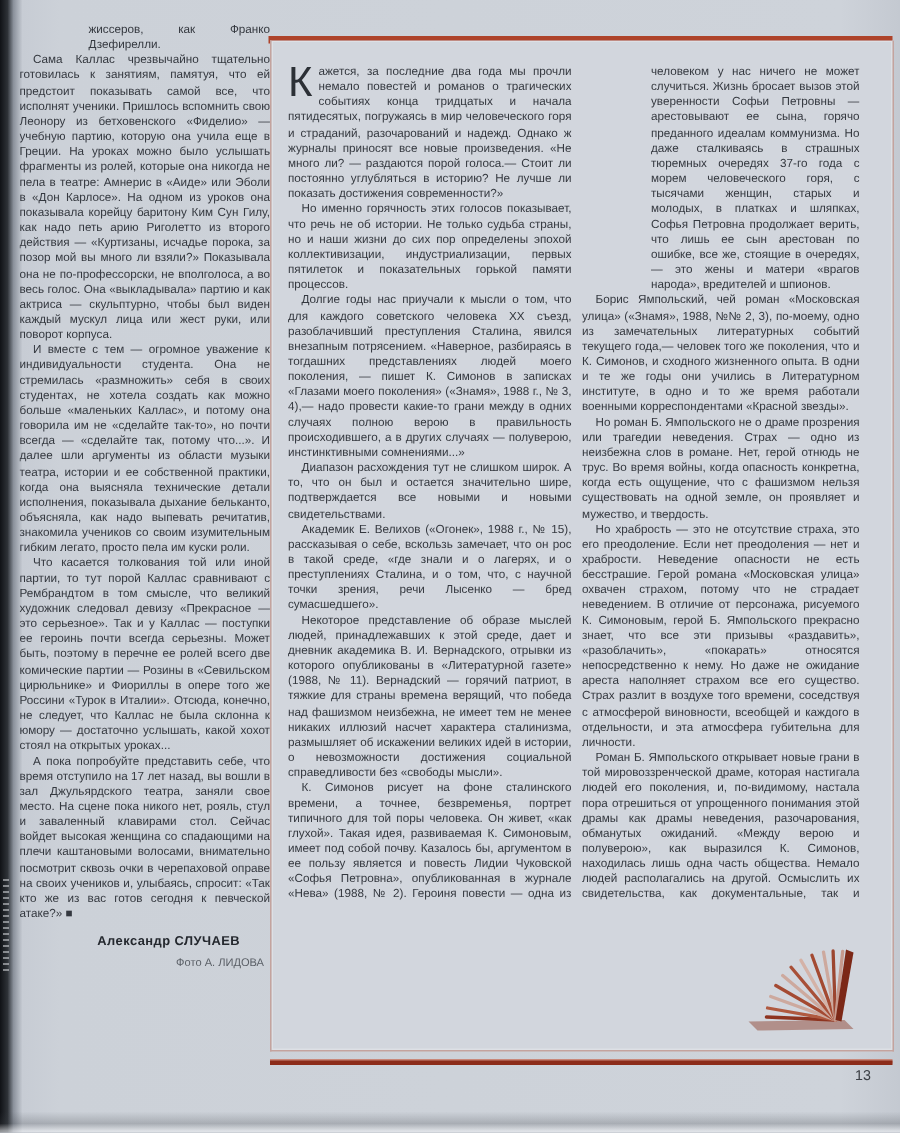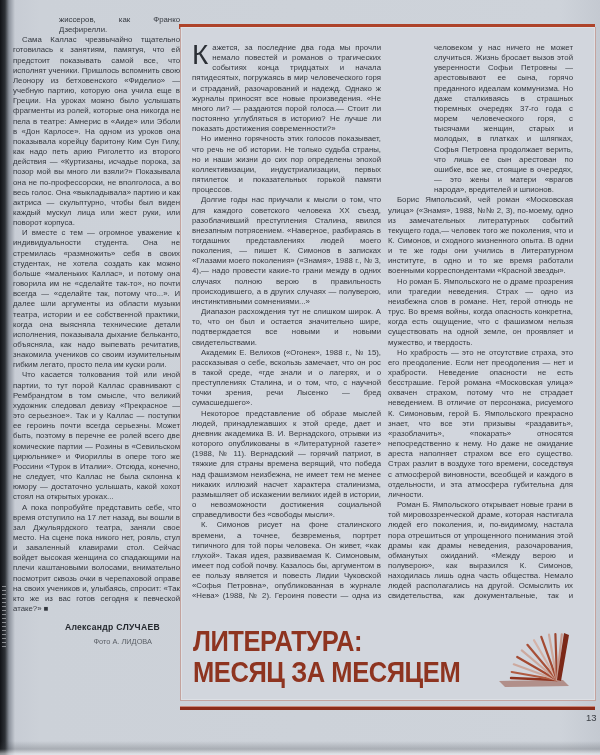--- a/index.html
+++ b/index.html
@@ -16,21 +16,21 @@
     content:""; position:absolute; left:0; right:0; bottom:0; height:14px;
     background:linear-gradient(180deg,rgba(0,0,0,0) 0,rgba(60,64,70,.25) 8px,rgba(235,237,240,.6) 13px);
     pointer-events:none;
   }
   .body-text { font-size:7.8px; line-height:10.15px; text-align:justify; color:#34383f; }
   .body-text p { margin:0; text-indent:9px; }
   .cont p:first-child { text-indent:0;padding-left:46px; }
 
   #left-col { position:absolute; left:13px; top:15px; width:167px; height:633px; overflow:hidden; }
   .sig { text-align:right; font-weight:bold; font-size:8.6px; color:#24282e; margin-top:8px; padding-right:20px; letter-spacing:.3px; }
-  .photo-credit { text-align:right; font-size:7.4px; color:#5a5f66; margin-top:5px; padding-right:28px; }
+  .photo-credit { text-align:right; font-size:7.4px; color:#5a5f66; margin-top:5px; padding-right:4px; }
 
   #frame {
     position:absolute; left:180px; top:27px; width:414px; height:673px;
     background:#d2d6dd; border:1px solid #c4a39e; border-top:none;
     box-shadow:inset 0 0 0 1px rgba(255,255,255,.25);
   }
   #top-bar { position:absolute; left:179px; top:24px; width:416px; height:5px; background:#ae432a; }
   #col1 { position:absolute; left:11px; top:16px; width:189px; height:560px; overflow:hidden; }
   #col2 { position:absolute; left:207px; top:16px; width:185px; height:560px; overflow:hidden; }
   .dropcap {
@@ -39,21 +39,21 @@
   }
 
   #banner { position:absolute; left:12px; top:599px; width:390px; color:#8e3420; }
   .banner-line {
     font-weight:bold; font-size:29px; line-height:30.5px; letter-spacing:-.5px;
     transform:scaleX(.88); transform-origin:left; white-space:nowrap;
   }
   #book-icon { position:absolute; right:16px; bottom:8px; }
 
   #bottom-rule { position:absolute; left:180px; top:707px; width:415px; height:3px; background:#8c2c1a; box-shadow:0 -1px 0 #c9887a; }
-  #page-number { position:absolute; left:586px; top:712px; font-size:9.5px; color:#3c4046;text-align:center; }
+  #page-number { position:absolute; left:570px; top:712px; font-size:9.5px; color:#3c4046;text-align:center; }
 
   #spine-marks {
     position:absolute; left:2px; top:586px; width:4px; height:62px; opacity:.55;
     background:repeating-linear-gradient(180deg,#d8dade 0 1.5px,transparent 1.5px 4px);
   }
 </style>
 </head>
 <body>
 
 <div id="page">
@@ -92,24 +92,20 @@
       <div class="cont">
           <p>человеком у нас ничего не может случиться. Жизнь бросает вызов этой уверенности Софьи Петровны — арестовывают ее сына, горячо преданного идеалам коммунизма. Но даже сталкиваясь в страшных тюремных очередях 37-го года с морем человеческого горя, с тысячами женщин, старых и молодых, в платках и шляпках, Софья Петровна продолжает верить, что лишь ее сын арестован по ошибке, все же, стоящие в очередях,— это жены и матери «врагов народа», вредителей и шпионов.</p>
           <p>Борис Ямпольский, чей роман «Московская улица» («Знамя», 1988, №№ 2, 3), по-моему, одно из замечательных литературных событий текущего года,— человек того же поколения, что и К. Симонов, и сходного жизненного опыта. В одни и те же годы они учились в Литературном институте, в одно и то же время работали военными корреспондентами «Красной звезды».</p>
           <p>Но роман Б. Ямпольского не о драме прозрения или трагедии неведения. Страх — одно из неизбежна слов в романе. Нет, герой отнюдь не трус. Во время войны, когда опасность конкретна, когда есть ощущение, что с фашизмом нельзя существовать на одной земле, он проявляет и мужество, и твердость.</p>
           <p>Но храбрость — это не отсутствие страха, это его преодоление. Если нет преодоления — нет и храбрости. Неведение опасности не есть бесстрашие. Герой романа «Московская улица» охвачен страхом, потому что не страдает неведением. В отличие от персонажа, рисуемого К. Симоновым, герой Б. Ямпольского прекрасно знает, что все эти призывы «раздавить», «разоблачить», «покарать» относятся непосредственно к нему. Но даже не ожидание ареста наполняет страхом все его существо. Страх разлит в воздухе того времени, соседствуя с атмосферой виновности, всеобщей и каждого в отдельности, и эта атмосфера губительна для личности.</p>
           <p>Роман Б. Ямпольского открывает новые грани в той мировоззренческой драме, которая настигала людей его поколения, и, по-видимому, настала пора отрешиться от упрощенного понимания этой драмы как драмы неведения, разочарования, обманутых ожиданий. «Между верою и полуверою», как выразился К. Симонов, находилась лишь одна часть общества. Немало людей располагались на другой. Осмыслить их свидетельства, как документальные, так и художественные,— одна из задач нашего времени. ■</p>
         </div>
 
     </div>
 
-    <div id="banner">
-      <div class="banner-line">ЛИТЕРАТУРА:</div>
-      <div class="banner-line">МЕСЯЦ ЗА МЕСЯЦЕМ</div>
-    </div>
 
     <svg id="book-icon" width="86" height="70" viewBox="0 0 86 70">
       <polygon points="6,59 70,58 76,64 12,65" fill="#8a3a26" opacity="0.45"></polygon>
       <g stroke-linecap="round">
         <line x1="64" y1="58" x2="18" y2="56" stroke="#8e3420" stroke-width="2.4"></line>
         <line x1="64" y1="58" x2="18.7" y2="50" stroke="#b05a40" stroke-width="2.2"></line>
         <line x1="64" y1="58" x2="20.8" y2="42.3" stroke="#cda99e" stroke-width="2.2"></line>
         <line x1="64" y1="58" x2="24.2" y2="35" stroke="#a44a32" stroke-width="2.2"></line>
         <line x1="64" y1="58" x2="28.8" y2="28.4" stroke="#cda99e" stroke-width="2.2"></line>
         <line x1="64" y1="58" x2="34.4" y2="22.8" stroke="#a85038" stroke-width="2.2"></line>

